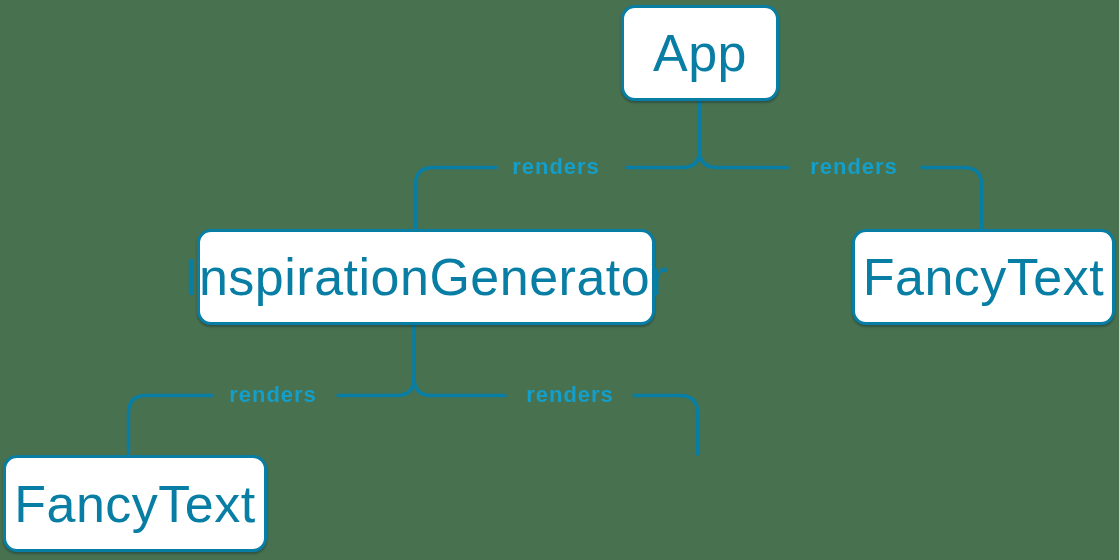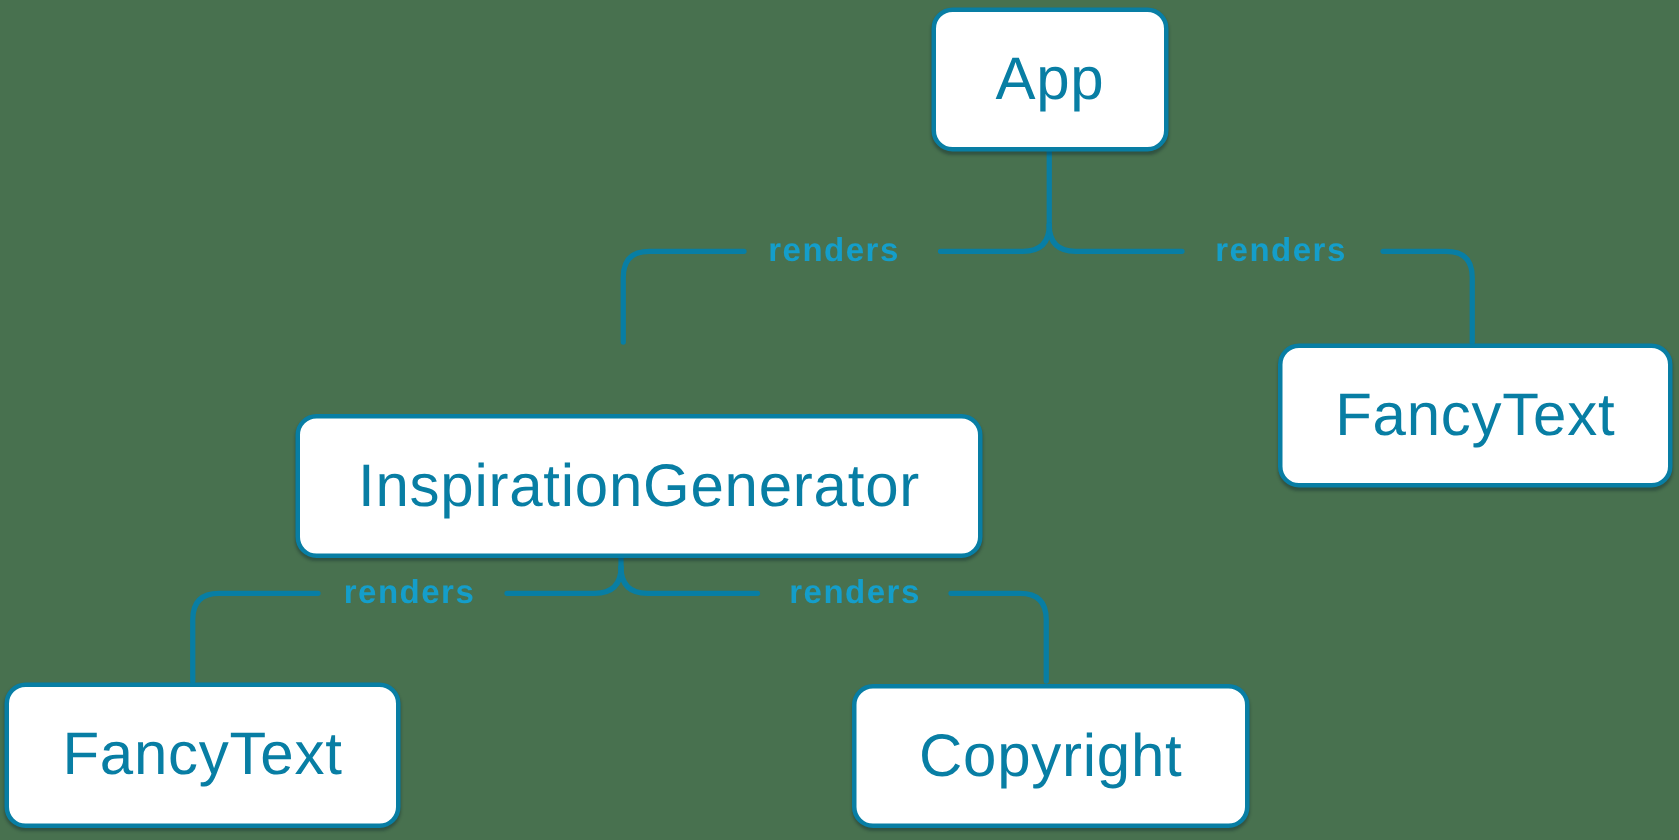--- a/index.html
+++ b/index.html
@@ -39,27 +39,27 @@
     background: var(--node-bg, #ffffff);
     border: 3px solid var(--line, #087ea4);
     border-radius: 14px;
     display: flex;
     align-items: center;
     justify-content: center;
     box-shadow: 0 2px 2px rgba(10, 30, 40, 0.35);
   }
   .node .node-label {
     color: var(--node-text, #087ea4);
-    font-size: 40px;
+    font-size: 52px;
     font-weight: 500;
     letter-spacing: 0.5px;
     white-space: nowrap;
   }
   .node-app               { left: 621px; top: 5px;   width: 158px; height: 96px; }
-  .node-inspiration       { left: 197px; top: 229px; width: 458px; height: 96px; margin-top: 47px; }
+  .node-inspiration       { left: 197px; top: 229px; width: 458px; height: 96px; }
   .node-fancy-top         { left: 852px; top: 229px; width: 263px; height: 96px; }
   .node-fancy-bottom      { left: 3px;   top: 455px; width: 264px; height: 97px; }
   .node-copyright         { left: 568px; top: 456px; width: 265px; height: 96px; }
   .edge-label {
     position: absolute;
     transform: translate(-50%, -50%);
     color: var(--edge-label, #149eca);
     font-size: 22px;
     font-weight: 600;
     letter-spacing: 1px;
@@ -104,17 +104,14 @@
   </div>
 
   <div class="node node-fancy-top">
     <span class="node-label">FancyText</span>
   </div>
 
   <div class="node node-fancy-bottom">
     <span class="node-label">FancyText</span>
   </div>
 
-  <div class="node node-copyright">
-    <span class="node-label">Copyright</span>
-  </div>
 
 </div>
 
 </body></html>

